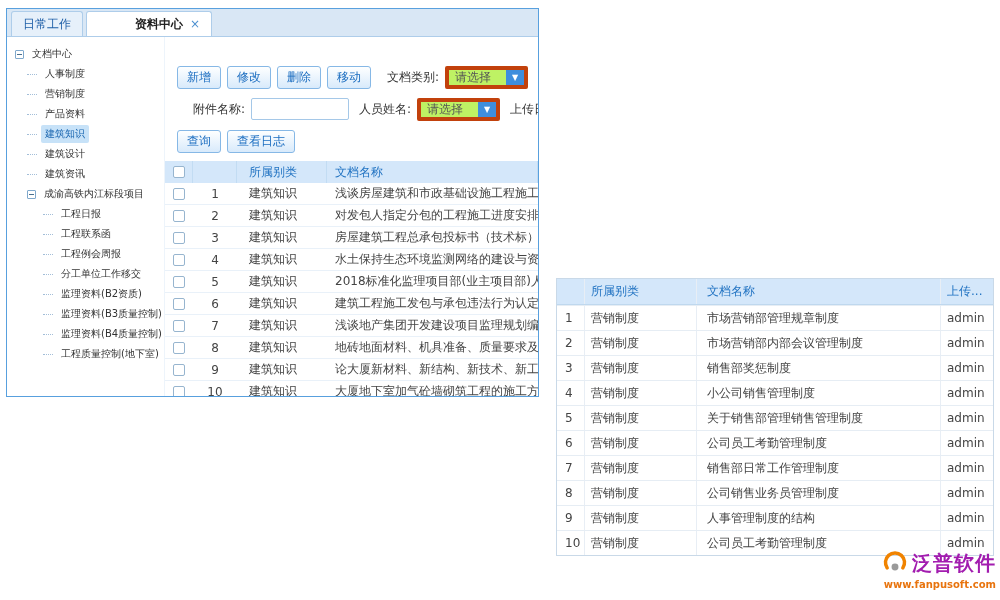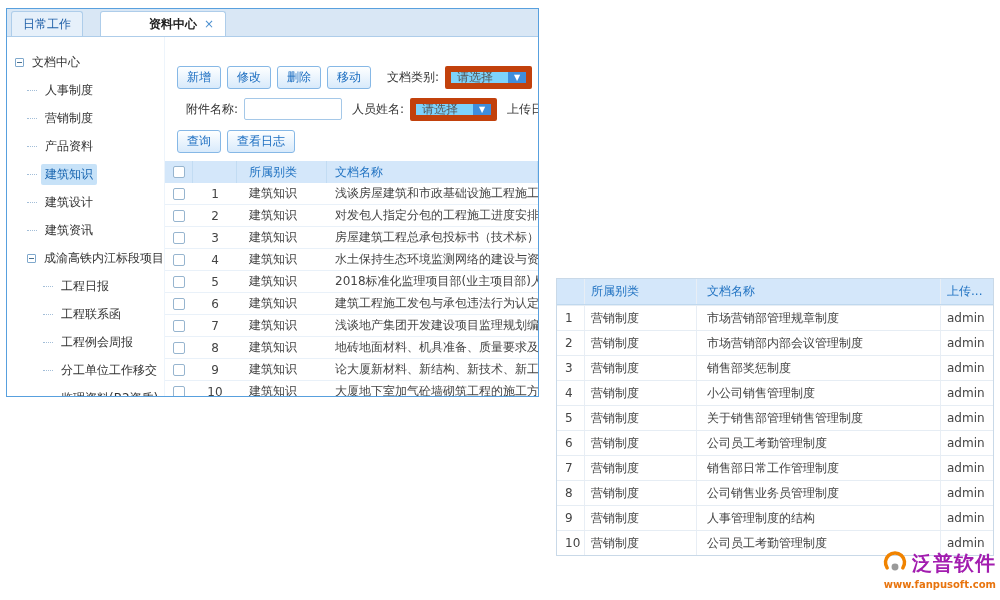--- a/index.html
+++ b/index.html
@@ -6,49 +6,49 @@
   html,body { width:1000px; height:600px; background:#fff; overflow:hidden;
     font-family:"DejaVu Sans","Liberation Sans",sans-serif; }
 
   
   .win { position:absolute; left:6px; top:8px; width:533px; height:389px;
     border:1px solid #58A0DE; background:#fff; overflow:hidden; }
   .tabbar { height:28px; background:#D9E7F5; border-bottom:1px solid #AECDEA;
     display:flex; align-items:flex-end; padding:3px 4px 0 4px; }
   .tab { height:25px; display:flex; align-items:center; gap:7px; padding:0 11px;
     font-size:12px; color:#1F5FA8; background:#E6F0FA; border:1px solid #AECDEA;
-    border-bottom:none; border-radius:3px 3px 0 0; margin-right:17px; cursor:pointer; }
+    border-bottom:none; border-radius:3px 3px 0 0; margin-right:3px; cursor:pointer; }
   .tab.active { background:#fff; color:#222; font-weight:bold;padding-left:48px; }
   .tab-close { color:#4C90D0; font-size:12px; font-weight:normal; cursor:pointer; line-height:1; }
 
   .win-body { display:flex; height:360px; }
 
   
   .sidebar { width:158px; flex:none; padding-top:7px; overflow:hidden; border-right:1px solid #EDF4FB; }
-  .tree-item { display:flex; align-items:center; height:20px; font-size:12px; color:#333;
-    cursor:pointer; white-space:nowrap;margin-top:8px; }
+  .tree-item { display:flex; align-items:center; height:20px; font-size:10px; color:#333;
+    cursor:pointer; white-space:nowrap; }
   .tree-item.lvl0 { padding-left:8px; }
   .tree-item.lvl1 { padding-left:20px; }
   .tree-item.lvl2 { padding-left:36px; }
   .expander { flex:none; width:10px; height:0; border-top:1px dotted #A3BED8; margin-right:4px; position:relative; }
   .tree-item.expandable .expander { width:9px; height:9px; border:1px solid #7FA8CC; background:#fff; border-radius:1px; }
   .tree-item.expandable .expander::after { content:""; position:absolute; left:1px; right:1px; top:3px; border-top:1px solid #49708F; }
   .t-label { padding:2px 4px; border-radius:2px; }
   .tree-item.selected .t-label { background:#C7E2F8; color:#1A66B0; }
 
   
   .main { flex:1; min-width:0; padding-top:24px; display:flex; flex-direction:column; overflow:hidden; }
   .f-row { display:flex; align-items:center; height:32px; padding-left:12px; white-space:nowrap; flex:none; }
   .btn { height:23px; padding:0 9px; margin-right:6px; font-size:12px; color:#1B6DC0; cursor:pointer;
     background:linear-gradient(#FEFFFF,#D8EAFB); border:1px solid #86B8E6; border-radius:3px;
     font-family:inherit; }
   .f-label { font-size:12px; color:#333; margin:0 6px 0 10px; }
-  .f-label.first { margin-left:9px; }
-  .select { display:inline-flex; align-items:center; height:23px; border:6px solid #c2410c;
-    background:#7dd3fc; border-radius:2px; overflow:hidden; cursor:pointer; flex:none; }
+  .f-label.first { margin-left:16px; }
+  .select { display:inline-flex; align-items:center; height:23px; border:4px solid #c2410c;
+    background:#bef264; border-radius:2px; overflow:hidden; cursor:pointer; flex:none; }
   .sel-val { width:57px; padding:0 6px; font-size:12px; color:#555; }
   .sel-btn { width:18px; align-self:stretch; background:#3E8EDD; color:#fff; font-size:8px;
     display:flex; align-items:center; justify-content:center; }
   .txt { width:98px; height:22px; border:1px solid #A5C8E8; border-radius:2px; outline:none;
     font-size:12px; padding:0 4px; font-family:inherit; }
 
   
   .table1 { margin-top:4px; flex:1; overflow:hidden; }
   .t1-head, .t1-row { display:flex; align-items:center; height:22px; font-size:12px; }
   .t1-head { background:#D4E7FA; color:#2173C2; }

